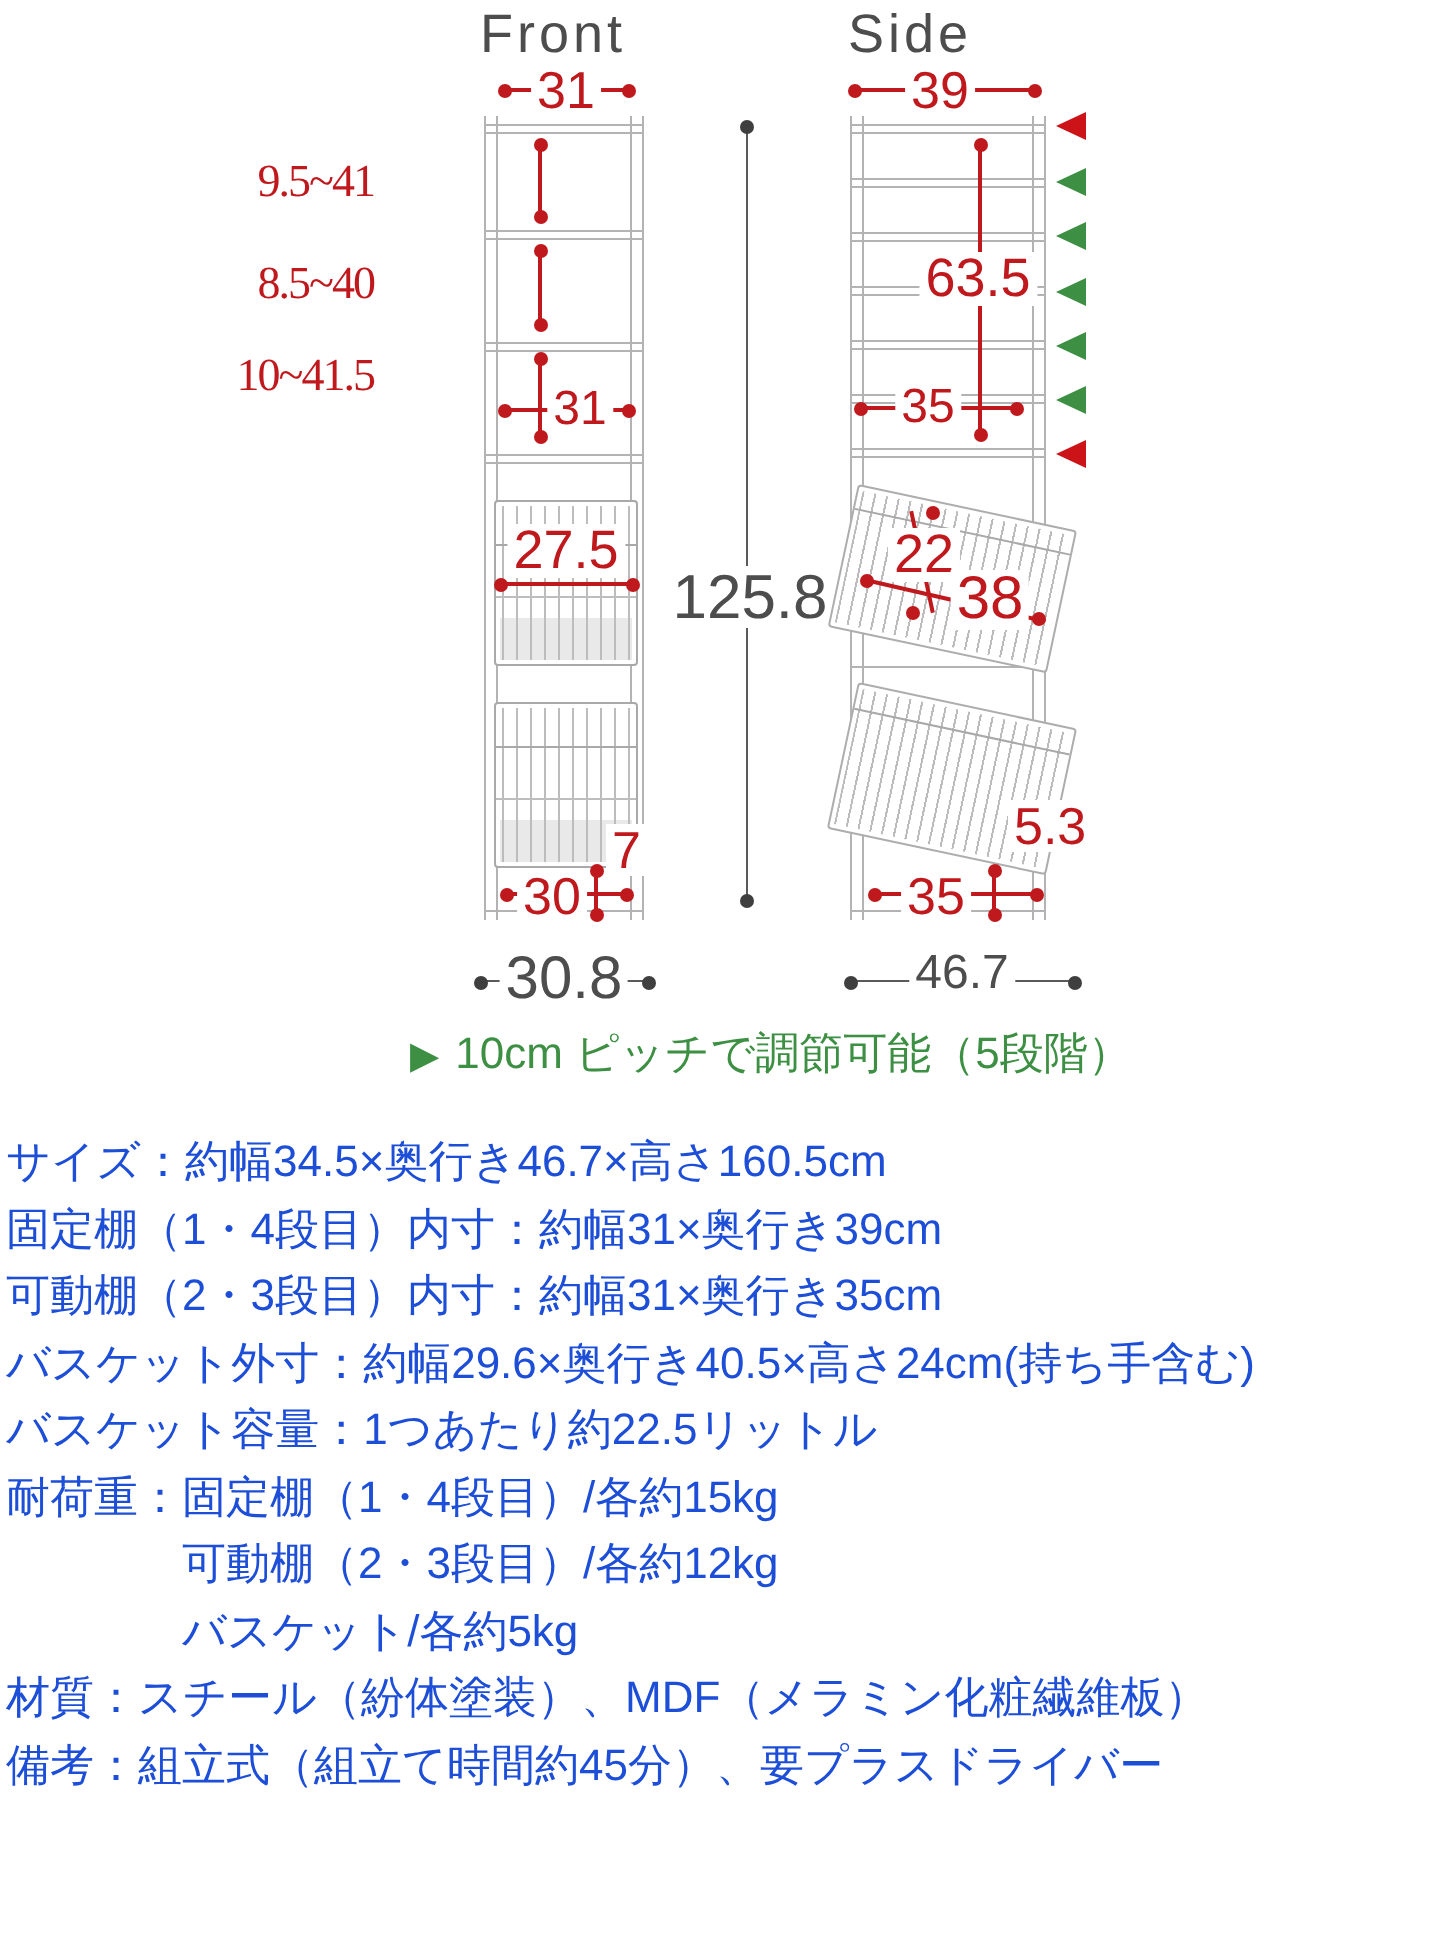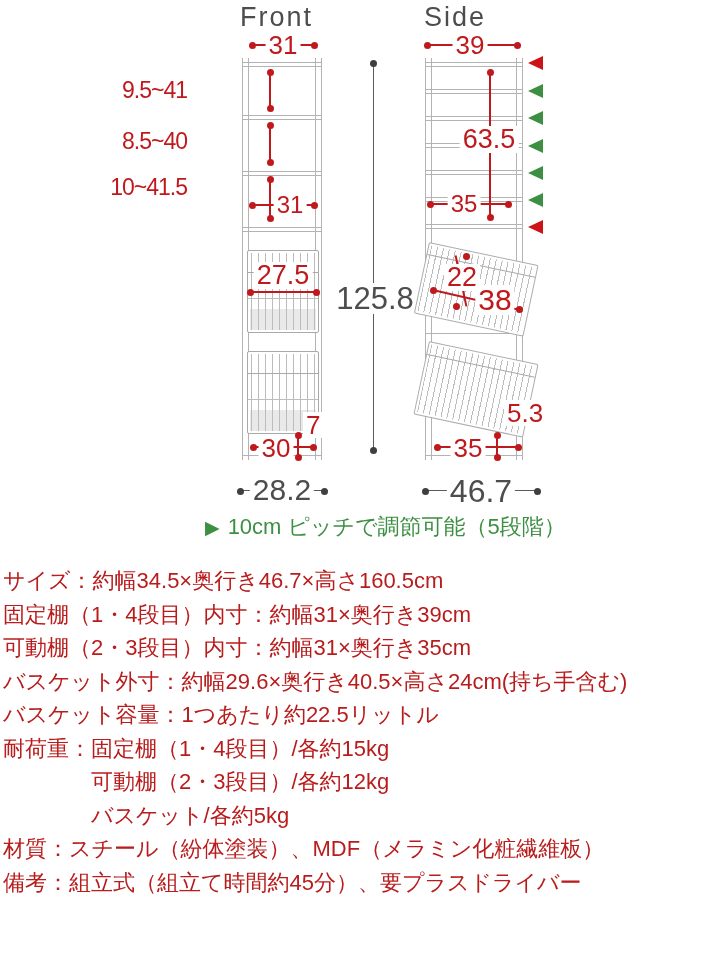--- a/index.html
+++ b/index.html
@@ -25,31 +25,31 @@
   .sbasket .wires { position:absolute; inset:2px; background:repeating-linear-gradient(90deg,#bcbcbc 0 1px,transparent 1px 6px); }
   .sbasket .rail1 { position:absolute; left:0; right:0; top:16%; border-top:1px solid #a9a9a9; }
   
   .rl { position:absolute; background:#c0191d; }
   .rl.h { height:1.6px; }
   .rl.v { width:1.6px; }
   .rd { position:absolute; width:7px; height:7px; margin:-3.5px 0 0 -3.5px; border-radius:50%; background:#c0191d; }
   .gd { background:#3f3f3f; }
   .gl { background:#5a5a5a; }
   .lab { position:absolute; color:#c0191d; background:#fff; line-height:1; padding:0 3px; white-space:nowrap; transform:translateX(-50%); }
-  .lab.anchor-r { transform:translateX(-100%); }
+  .lab.anchor-r { transform:translateX(-100%);font-family:Liberation Serif, serif; }
   .lab.anchor-l { transform:none; }
   .glab { color:#4d4d4d; }
   
   .tri { position:absolute; width:0; height:0; border-top:7px solid transparent; border-bottom:7px solid transparent; border-right:15px solid #3d9043; }
   .tri.fixed { border-right-color:#cc1418; }
   
   .note { position:absolute; left:205px; top:512px; font-size:22px; color:#3d9043; white-space:nowrap; }
   .note .bullet { margin-right:8px; font-size:19px; }
   
-  .specs { position:absolute; left:3px; top:564px; width:714px; font-size:22px; line-height:33.5px; color:#b91c1c; }
+  .specs { position:absolute; left:3px; top:564px; width:714px; font-size:22px; line-height:33.5px; color:#1d4ed8; }
   .specs .line { white-space:nowrap; }
   .specs .indent { padding-left:88px; }
 </style>
 </head>
 <body>
 
 <div class="page">
 
   <div class="vtitle" style="left:240px; top:2px;">Front</div>
   <div class="vtitle" style="left:424px; top:2px;">Side</div>
@@ -189,26 +189,26 @@
     <i class="rl v" style="left:496px; top:435px; height:22px;"></i>
     <i class="rd" style="left:497px; top:435px;"></i>
     <i class="rd" style="left:497px; top:457px;"></i>
     <span class="lab anchor-l" style="left:504px; top:400px; font-size:26px;">5.3</span>
   </div>
 
   <div>
     <i class="rl h gl" style="left:240px; top:490px; width:84px; height:1.2px;"></i>
     <i class="rd gd" style="left:240px; top:491px;"></i>
     <i class="rd gd" style="left:324px; top:491px;"></i>
-    <span class="lab glab" style="left:282px; top:475px; font-size:30px;">28.2</span>
+    <span class="lab glab" style="left:282px; top:475px; font-size:30px;">30.8</span>
 
     <i class="rl h gl" style="left:425px; top:490px; width:112px; height:1.2px;"></i>
     <i class="rd gd" style="left:425px; top:491px;"></i>
     <i class="rd gd" style="left:537px; top:491px;"></i>
-    <span class="lab glab" style="left:481px; top:475px; font-size:32px;">46.7</span>
+    <span class="lab glab" style="left:481px; top:475px; font-size:24px;">46.7</span>
   </div>
 
   <div class="note">
     <span class="bullet">▶</span><span>10cm ピッチで調節可能（5段階）</span>
   </div>
 
   <div class="specs">
     <div class="line">サイズ：約幅34.5×奥行き46.7×高さ160.5cm</div>
     <div class="line">固定棚（1・4段目）内寸：約幅31×奥行き39cm</div>
     <div class="line">可動棚（2・3段目）内寸：約幅31×奥行き35cm</div>

